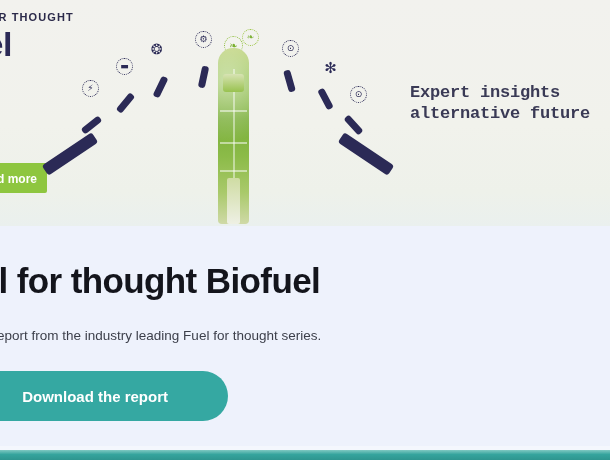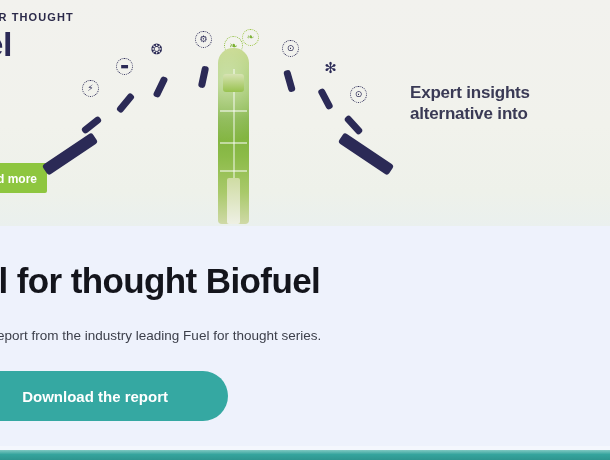--- a/index.html
+++ b/index.html
@@ -74,20 +74,21 @@
     white-space: nowrap;
     line-height: 30px;
   }
 
   .hero-right {
     position: absolute;
     right: 14px;
     top: 82px;
     width: 186px;
     text-align: left;
+    font-family: Liberation Mono, monospace;
   }
   .hero-right div {
     font-size: 17px;
     font-weight: 700;
     color: #3a3a55;
     line-height: 21px;
     letter-spacing: -0.2px;
     white-space: nowrap;
   }
 
@@ -307,21 +308,21 @@
       <div class="hull"></div>
       <div class="bridge"></div>
       <div class="deckline" style="top:72px;"></div>
       <div class="deckline" style="top:104px;"></div>
       <div class="deckline" style="top:132px;"></div>
       <div class="stack"></div>
     </div>
 
     <div class="hero-right">
       <div>Expert insights</div>
-      <div>alternative into</div>
+      <div>alternative future</div>
     </div>
   </div>
 
   <div class="lower">
     <div class="main-title">Fuel for thought Biofuel</div>
     <div class="sub-copy">A new report from the industry leading Fuel for thought series.</div>
     <button class="teal-btn">Download the report</button>
   </div>
 
   <div class="white-gap"></div>

